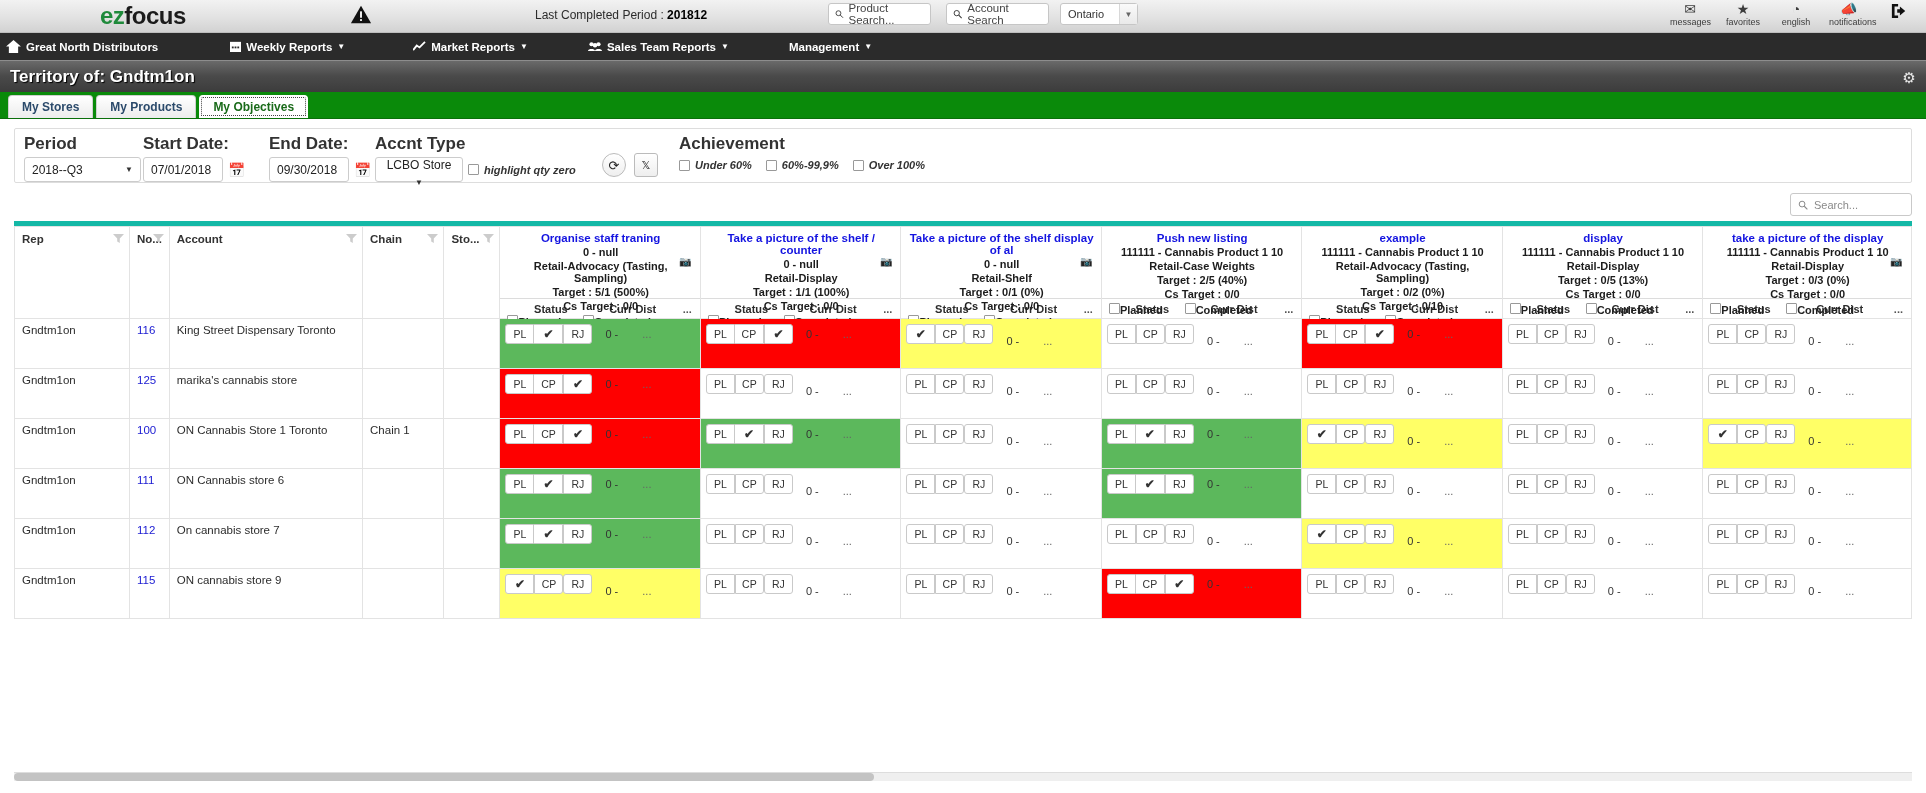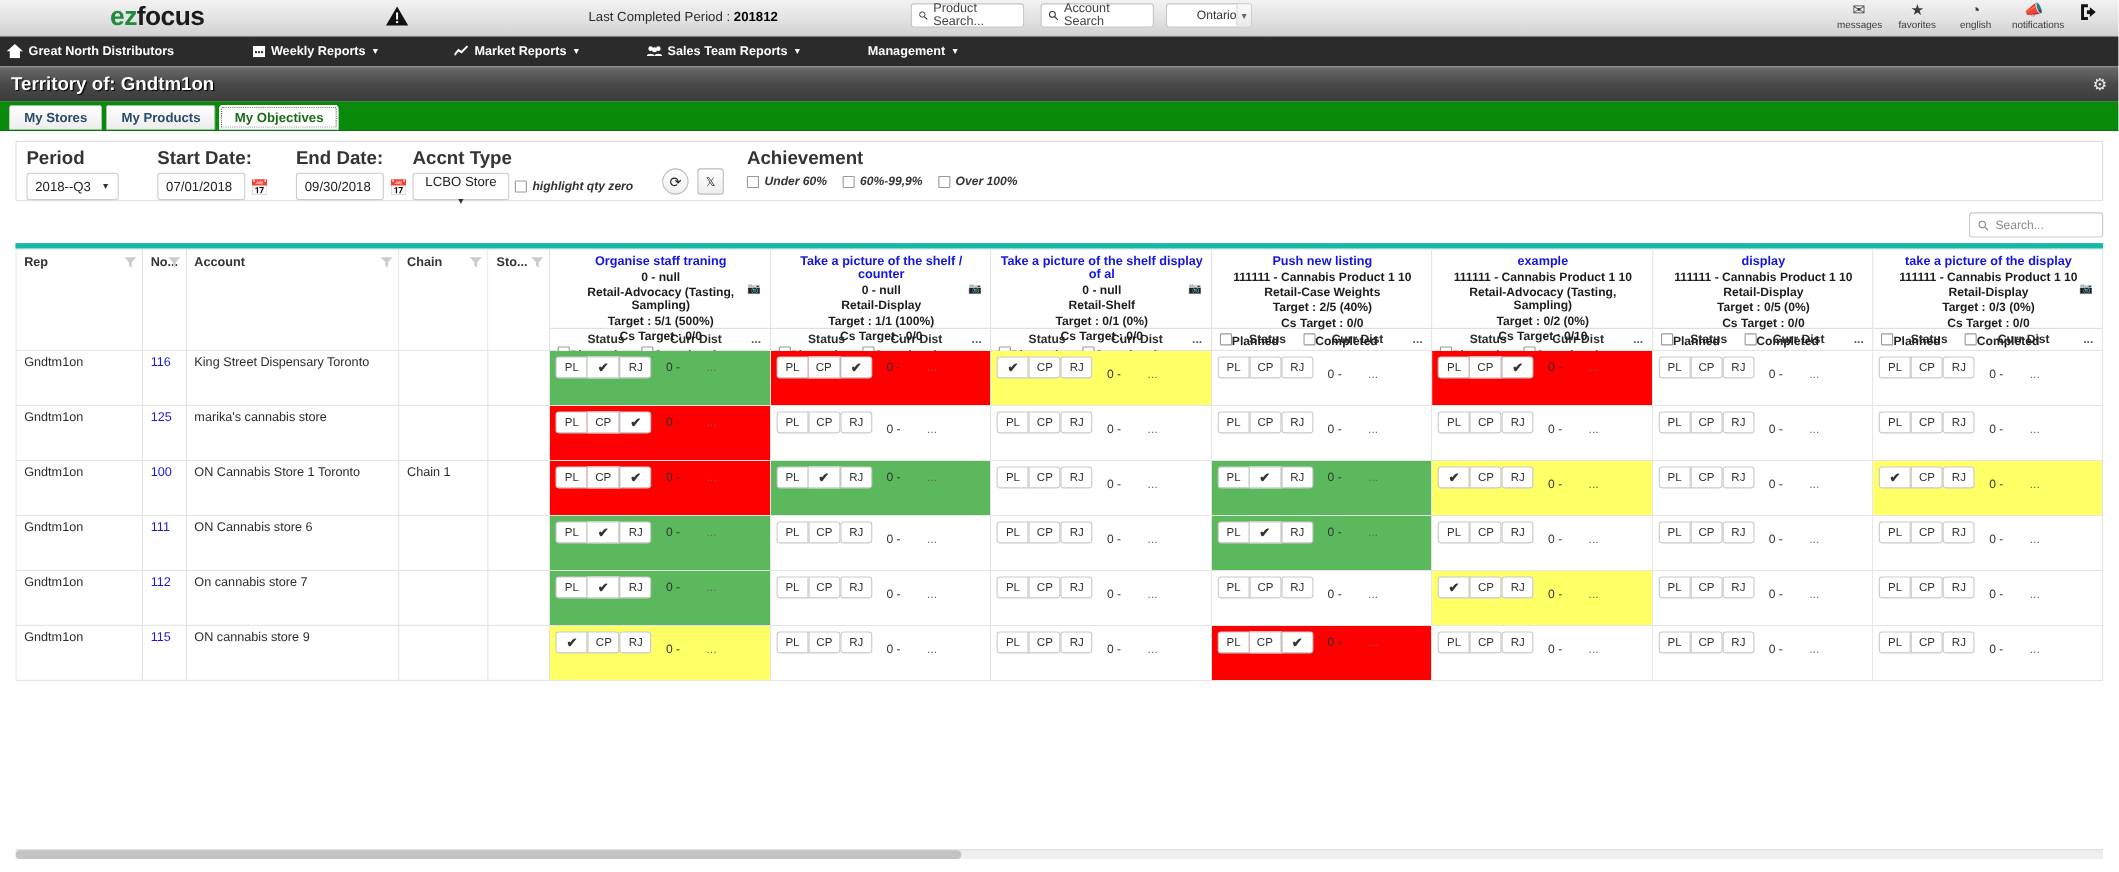--- a/index.html
+++ b/index.html
@@ -26,21 +26,21 @@
   .srchbox{
     position:absolute; top:3px; height:22px; background:#fff;
     border:1px solid #c6c6c6; border-radius:3px; display:flex; align-items:center;
     padding:0 6px; gap:5px; color:#444; font-size:11.5px;
   }
   #product-search{ left:828px; width:103px; }
   #account-search{ left:946px; width:103px; }
   .mini-select{
     position:absolute; left:1060px; top:3px; width:78px; height:22px;
     background:#fff; border:1px solid #c6c6c6; border-radius:3px;
-    display:flex; align-items:center; font-size:11px; color:#333;padding-left:20px;
+    display:flex; align-items:center; font-size:11px; color:#333;
   }
   .mini-select .lbl{ flex:1; padding-left:7px; }
   .mini-select .arrow{
     width:18px; height:100%; border-left:1px solid #d8d8d8;
     background:linear-gradient(to bottom,#fafafa,#e9e9e9);
     display:flex;align-items:center;justify-content:center;font-size:8px;color:#666;
   }
   .topicons{ position:absolute; right:18px; top:1px; display:flex; align-items:flex-start; gap:13px; }
   .ticon{ width:40px; text-align:center; color:#3c3c3c; cursor:pointer; }
   .ticon .g{ display:block; font-size:14px; line-height:16px; }
@@ -293,21 +293,21 @@
   <div class="tab">My Stores</div>
   <div class="tab">My Products</div>
   <div class="tab active">My Objectives</div>
 </div>
 
 <div class="filterwrap">
   <div class="filterpanel">
 
     <div class="fgroup" style="left:9px;">
       <span class="flabel">Period</span>
-      <div class="sel" style="width:84px;">
+      <div class="sel" style="width:117px;">
         <span>2018--Q3</span>
         <span style="font-size:8px;color:#333;">▼</span>
       </div>
     </div>
 
     <div class="fgroup" style="left:128px;">
       <span class="flabel">Start Date:</span>
       <div class="fctl">
         <div class="txt" style="width:80px;">
           <span>07/01/2018</span>
@@ -486,21 +486,21 @@
               <span class="s1">Status</span>
               <span class="s2">Curr Dist</span>
               <span class="s3">...</span>
             </div>
           </th>
           <th class="obj" style="width: 197px;">
             <div class="objhead">
               <span class="objtitle">display</span>
               <span class="objline">111111 - Cannabis Product 1 10</span>
               <span class="objline">Retail-Display</span>
-              <span class="objline">Target : 0/5 (0%)</span>
+              <span class="objline">Target : 0/5 (13%)</span>
               <span class="objline">Cs Target : 0/0</span>
               <div class="objchecks">
                 <label><span class="chk"></span><span>Planned</span></label>
                 <label><span class="chk"></span><span>Completed</span></label>
               </div>
             </div>
             <div class="objsub">
               <span class="s1">Status</span>
               <span class="s2">Curr Dist</span>
               <span class="s3">...</span>

